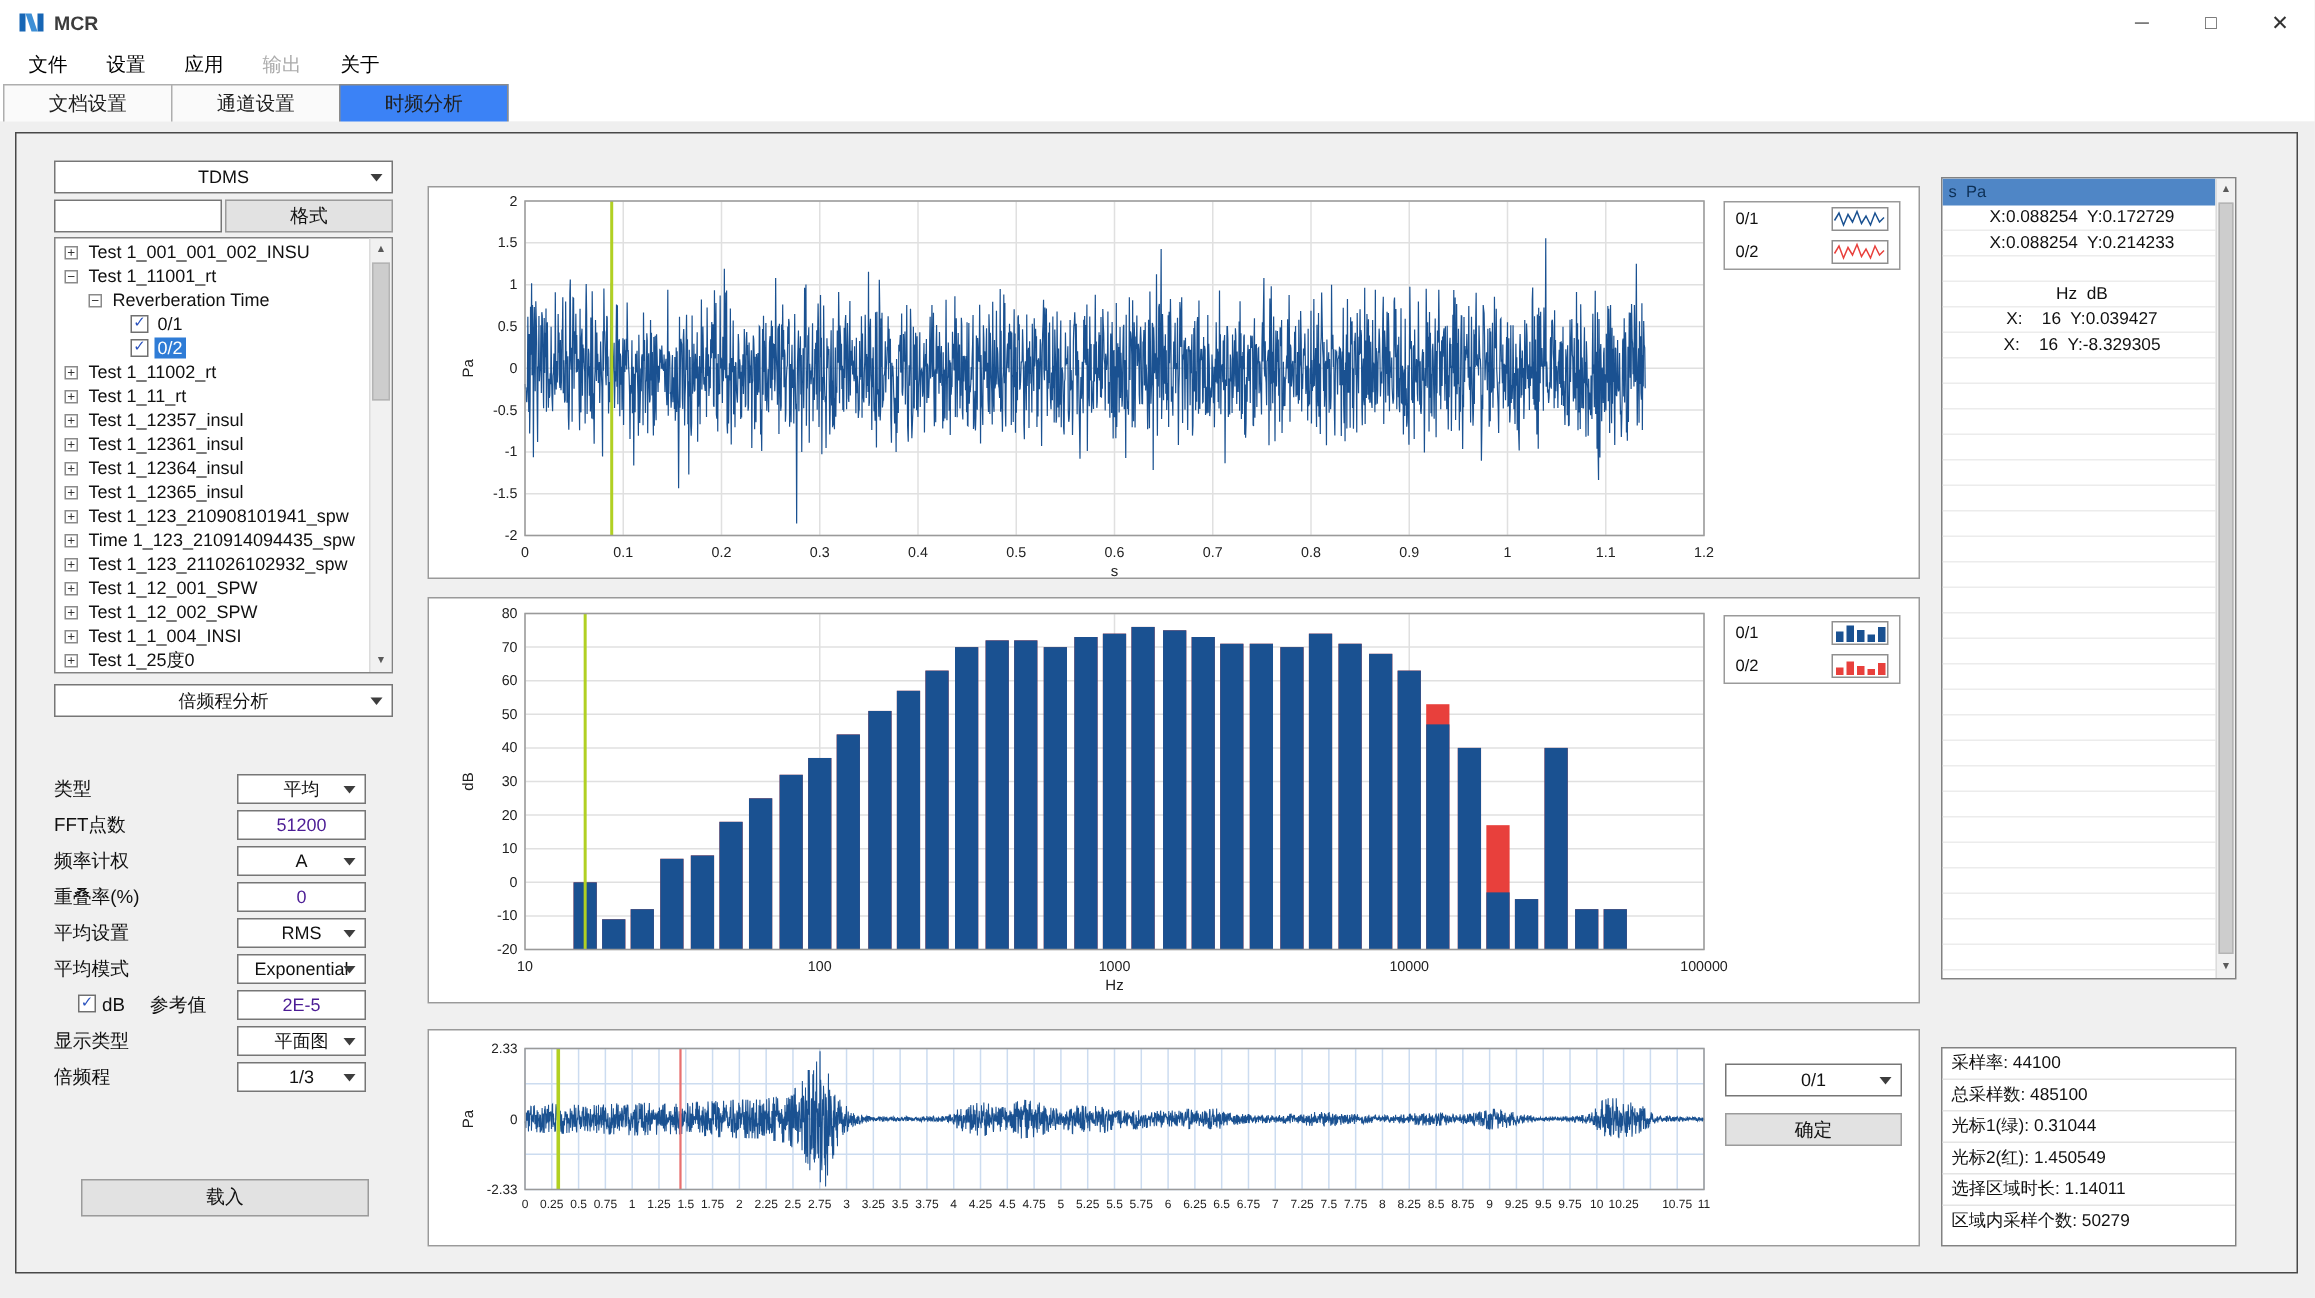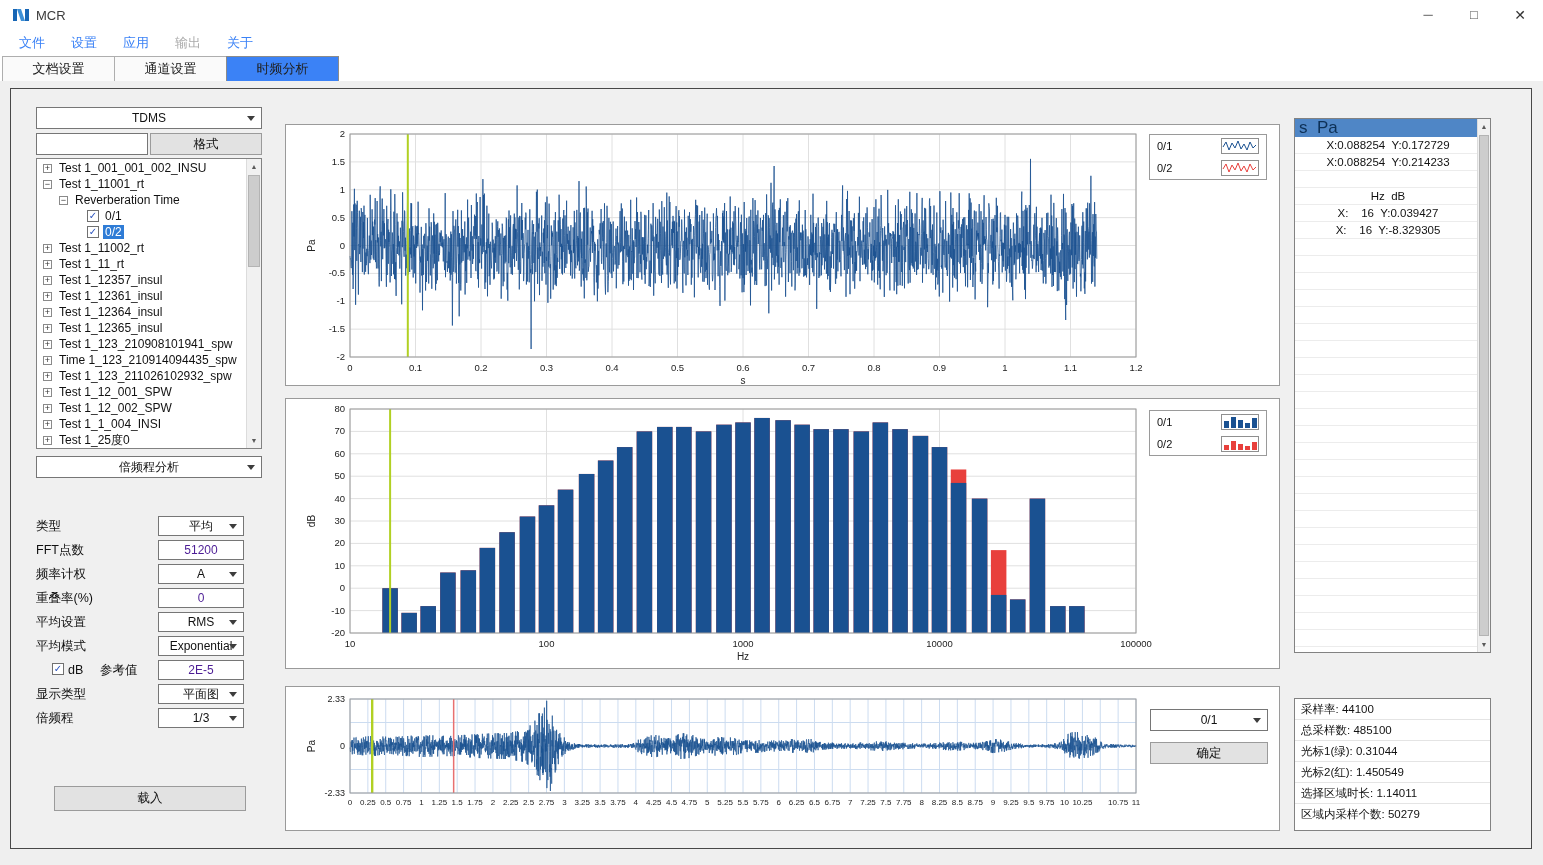--- a/index.html
+++ b/index.html
@@ -5,29 +5,29 @@
   * { box-sizing: border-box; }
   html,body { margin:0; padding:0; }
   body {
     width:1543px; height:865px; position:relative; overflow:hidden;
     font-family:"Liberation Sans","DejaVu Sans",sans-serif;
     background:#f0f0f0; color:#111;
   }
   svg text { font-family:"Liberation Sans","DejaVu Sans",sans-serif; }
 
   
-  .titlebar { position:absolute; left:0; top:0; width:100%; height:30px; background:#ffffff; }
+  .titlebar { position:absolute; left:0; top:0; width:100%; height:30px; background:#ffffff;font-weight:bold; }
   .app-logo { position:absolute; left:12px; top:6px; }
   .app-title { position:absolute; left:36px; top:8px; font-size:13px; color:#3c3c3c; }
   .win-controls { position:absolute; right:0; top:0; height:30px; display:flex; }
   .win-btn { width:46px; height:30px; line-height:30px; text-align:center; font-size:13px; color:#555; }
   .win-btn.close { color:#333; font-size:14px; }
 
   .menubar { position:absolute; left:0; top:30px; width:100%; height:26px; background:#ffffff; display:flex; padding-left:6px; }
-  .menu-item { padding:0 13px; line-height:26px; font-size:13px; color:#3b82f6; }
+  .menu-item { padding:0 13px; line-height:26px; font-size:13px; color:#000000; }
   .menu-item.disabled { color:#ababab; }
 
   .tabbar { position:absolute; left:0; top:56px; width:100%; height:25px; background:#ffffff; display:flex; padding-left:2px; }
   .tab { width:113px; height:35px; line-height:24px; text-align:center; font-size:13px;
          background:#fafafa; border:1px solid #aeaeae; margin-left:-1px; color:#202020; }
   .tab:first-child { margin-left:0; }
   .tab.active { background:#3b82f6; border-color:#8b8b8b; }
 
   .main-bg { position:absolute; left:0; top:81px; width:100%; height:784px; background:#efefef; }
   .panel-frame { position:absolute; left:10px; top:88px; width:1522px; height:761px;
@@ -71,21 +71,21 @@
   .chart-box { position:absolute; background:#ffffff; border:1px solid #9a9a9a; }
   .legend { position:absolute; width:118px; background:#fff; border:1px solid #9a9a9a; z-index:5; }
   .legend-row { height:22px; display:flex; align-items:center; justify-content:space-between; padding:0 7px; }
   .legend-label { font-size:11px; color:#111; }
   .sample-box { width:38px; height:16px; border:1px solid #8f8f8f; background:#fff;
                 display:flex; align-items:center; justify-content:center; }
 
   
   .mtable { position:absolute; left:1294px; top:118px; width:197px; height:535px; background:#fff;
             border:1px solid #828282; overflow:hidden; }
-  .mhead { height:18px; line-height:18px; font-size:17px; padding-left:4px; white-space:pre;
+  .mhead { height:18px; line-height:18px; font-size:11px; padding-left:4px; white-space:pre;
            background:#4f86c6; color:#0d3056; margin-right:13px; }
   .mrow { height:17px; line-height:17px; font-size:11.5px; padding-left:4px; white-space:pre;
           border-bottom:1px solid #ececec; margin-right:13px; color:#111;text-align:center; }
 
   .stats { position:absolute; left:1294px; top:698px; width:197px; height:133px; background:#fff;
            border:1px solid #828282; }
   .stat-row { height:21px; line-height:21px; font-size:11.5px; padding-left:6px; white-space:pre;
               border-bottom:1px solid #e4e4e4; color:#111; }
   .stat-row:last-child { border-bottom:none; }
 </style>

